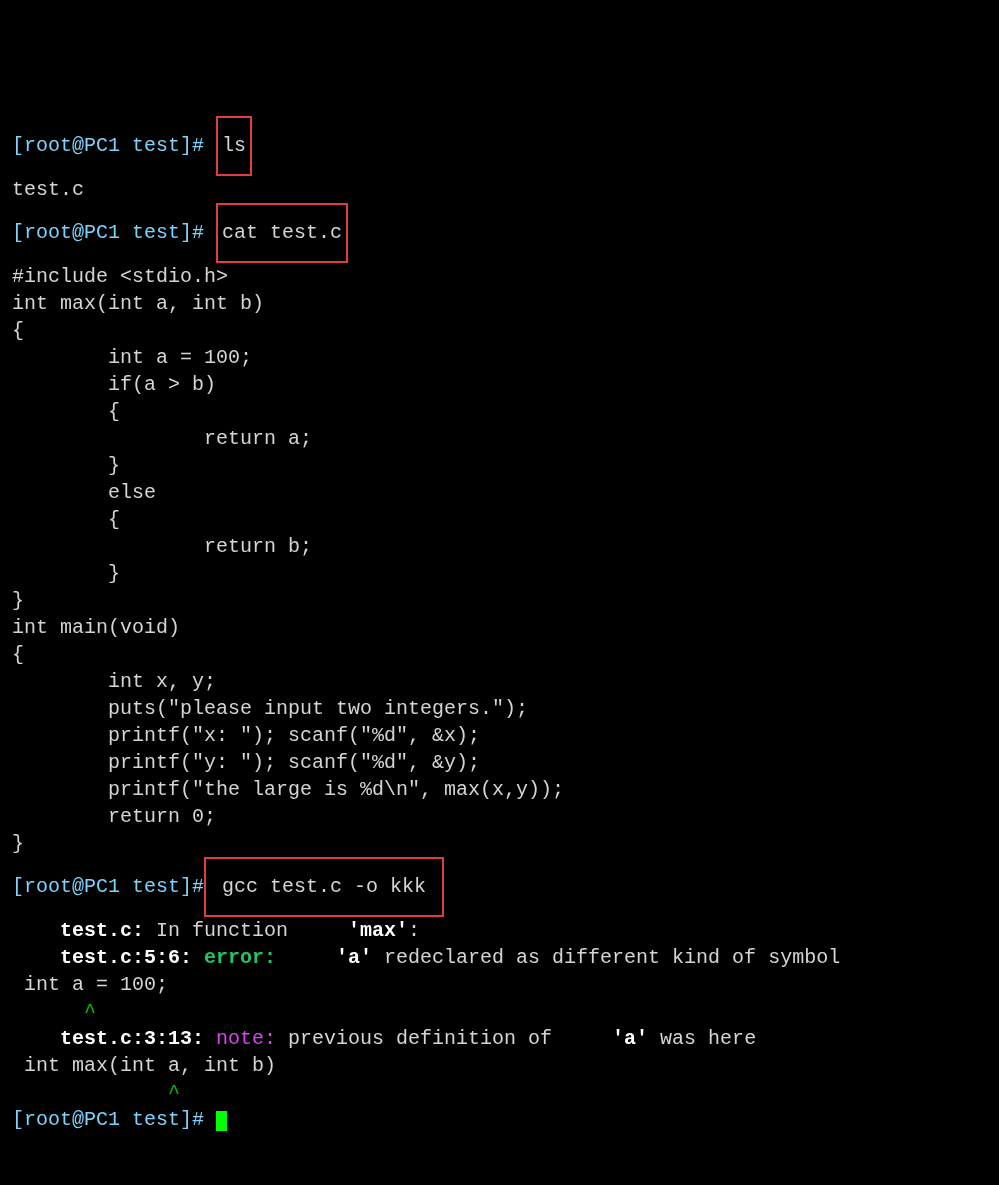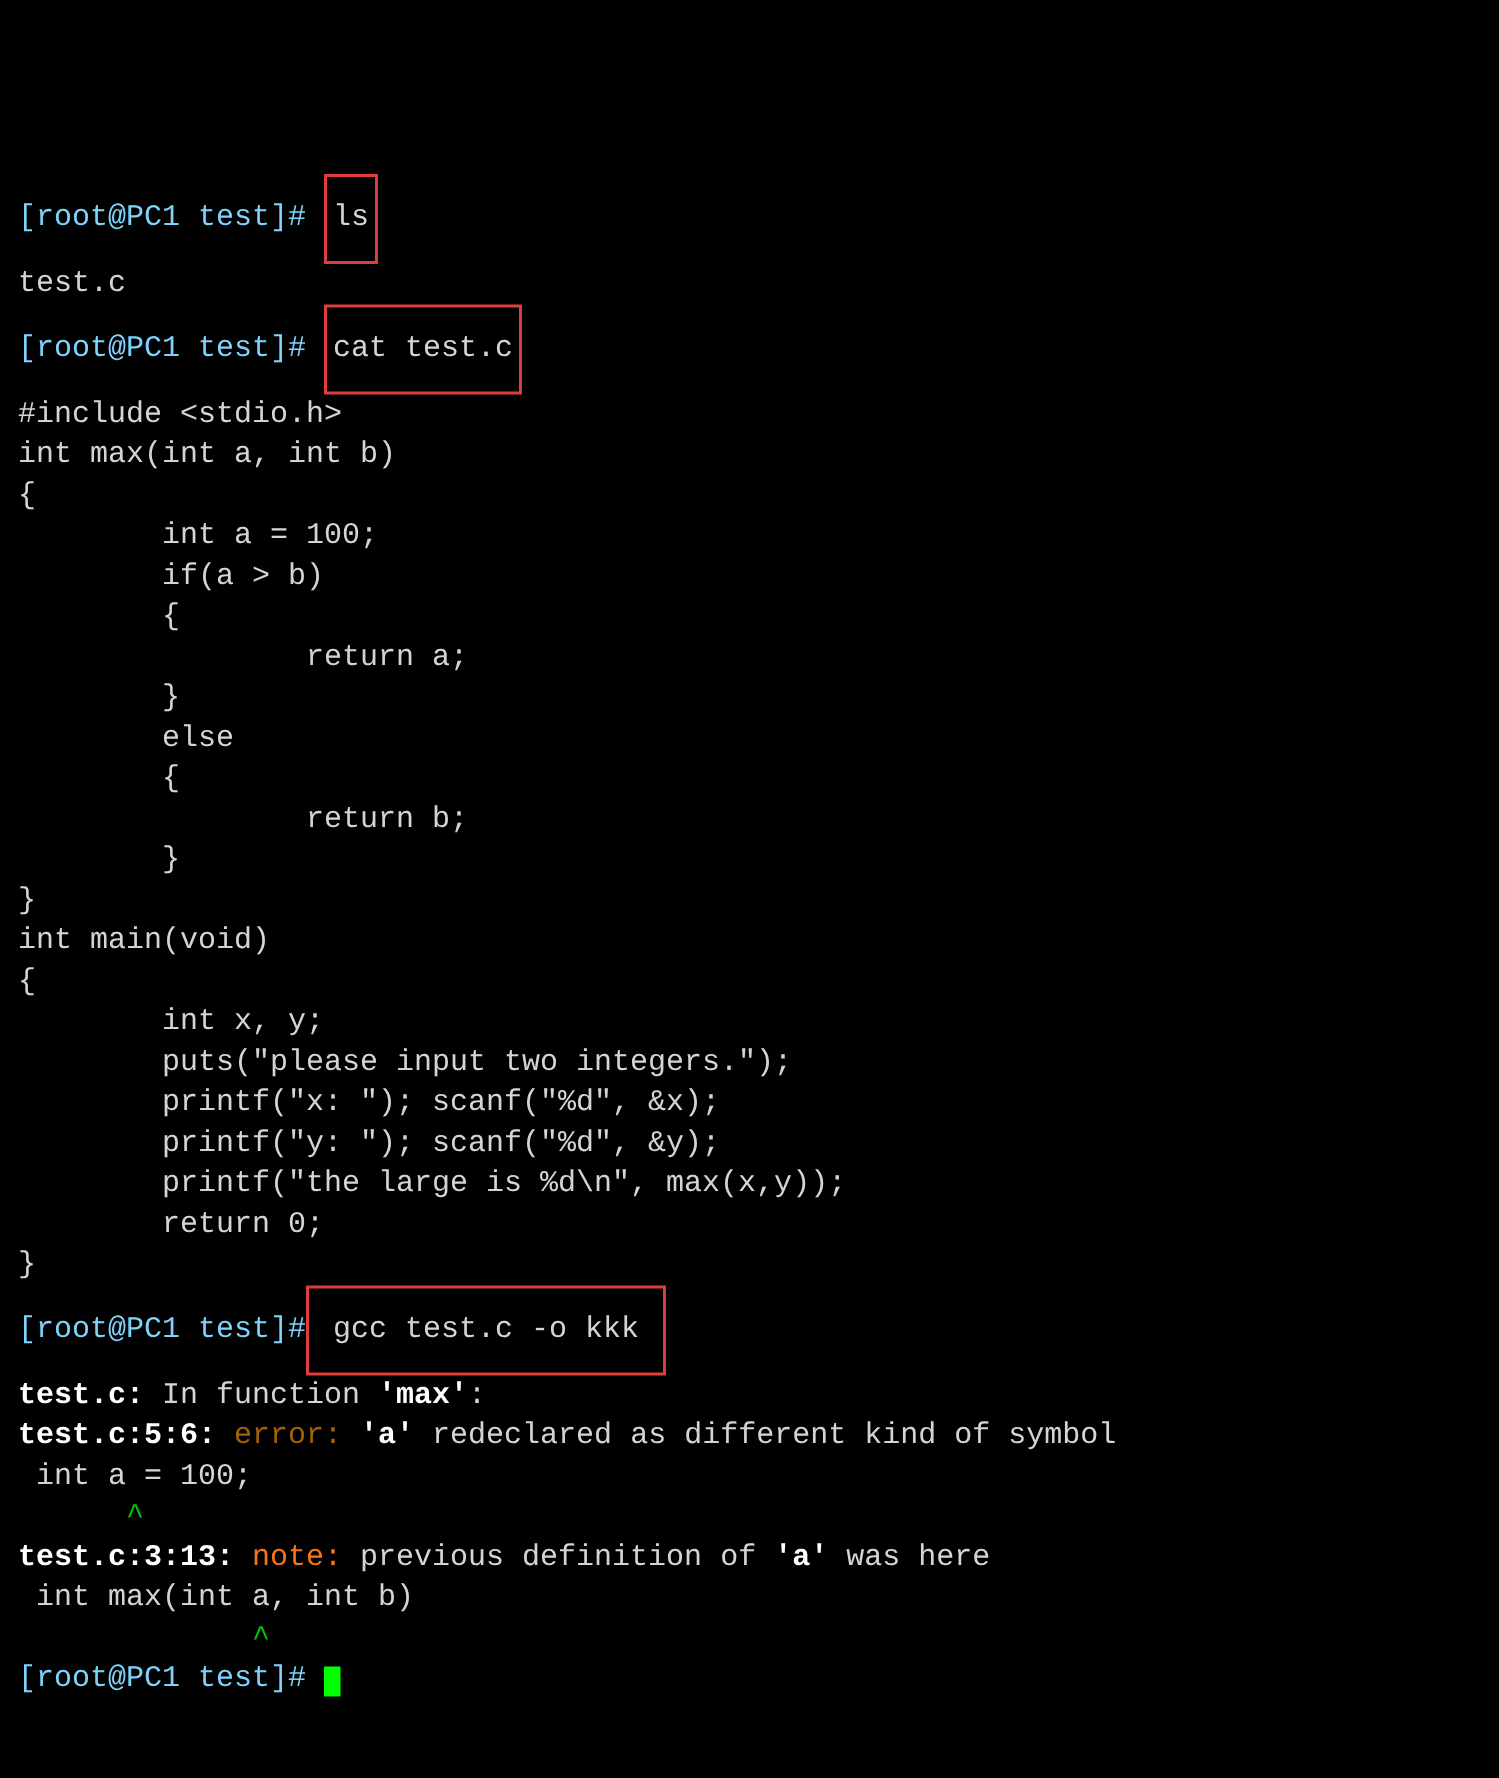--- a/index.html
+++ b/index.html
@@ -23,28 +23,30 @@
       color: #7dd3fc;
       text-align: right;
     }
     .red-box {
       border: 2px solid #e03e3e;
       padding: 16px 4px;
       display: inline-block;
       line-height: 1.2;
     }
     .error {
-      color: #a16207;
+      color: #22c55e;
+      font-weight: bold;
     }
     .note {
-      color: #f97316;
+      color: #d946ef;
     }
     .bold-white {
       color: #ffffff;
       font-weight: bold;
+      margin-left: 48px;
     }
     .green-caret {
       color: #00c800;
     }
     .cursor {
       display: inline-block;
       width: 11px;
       height: 20px;
       background-color: #00ff00;
       vertical-align: text-bottom;

